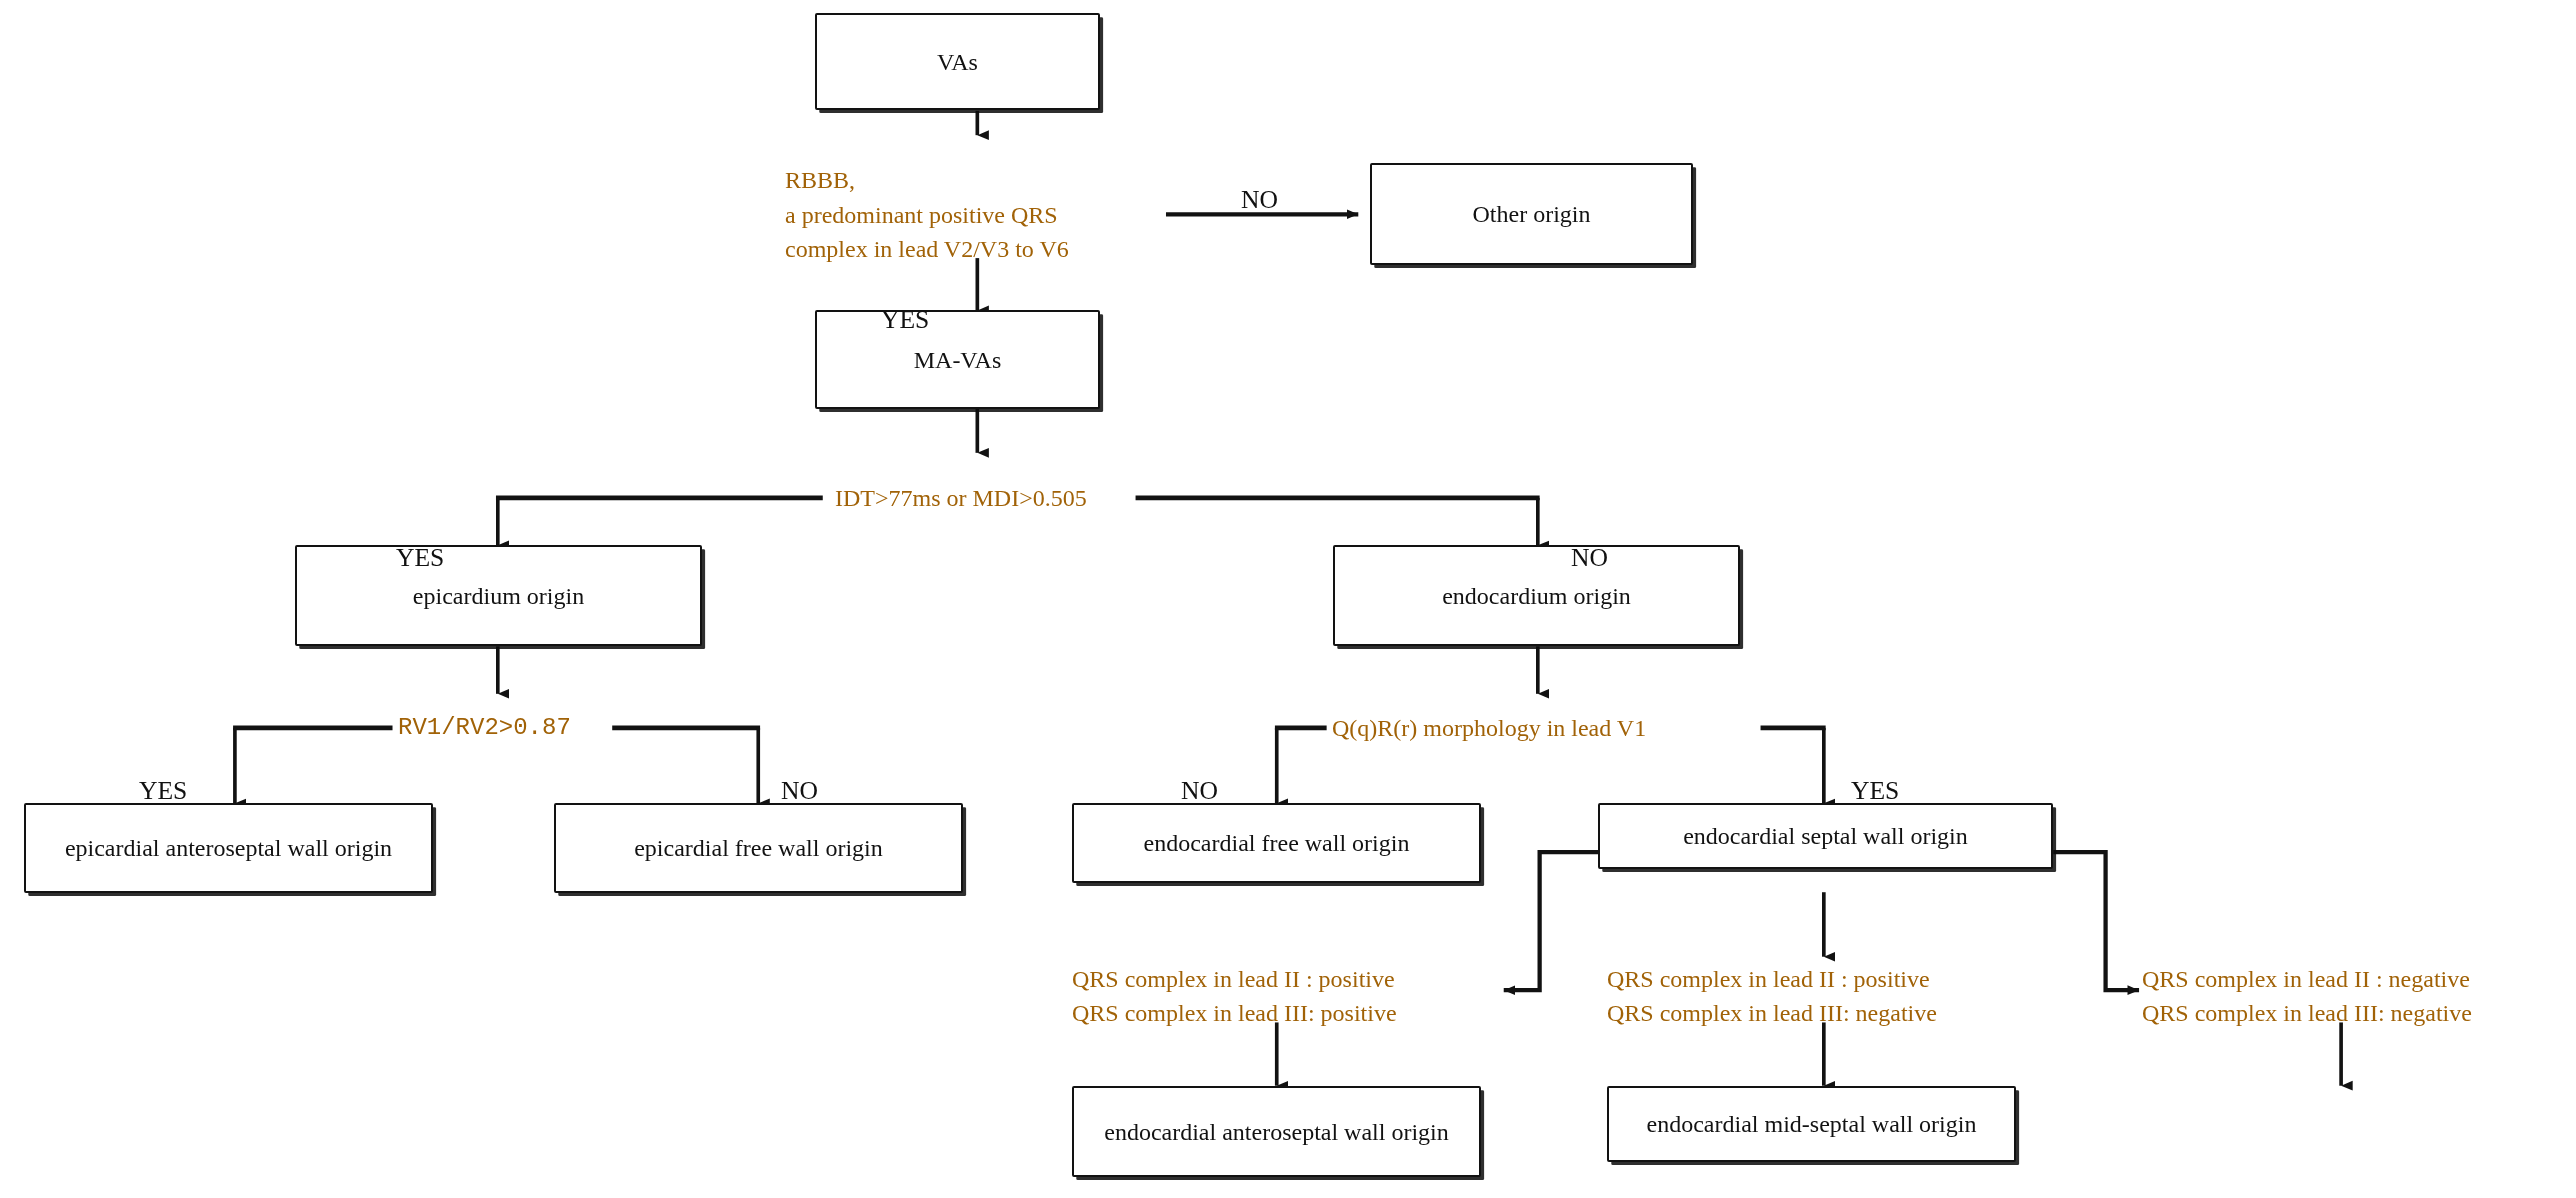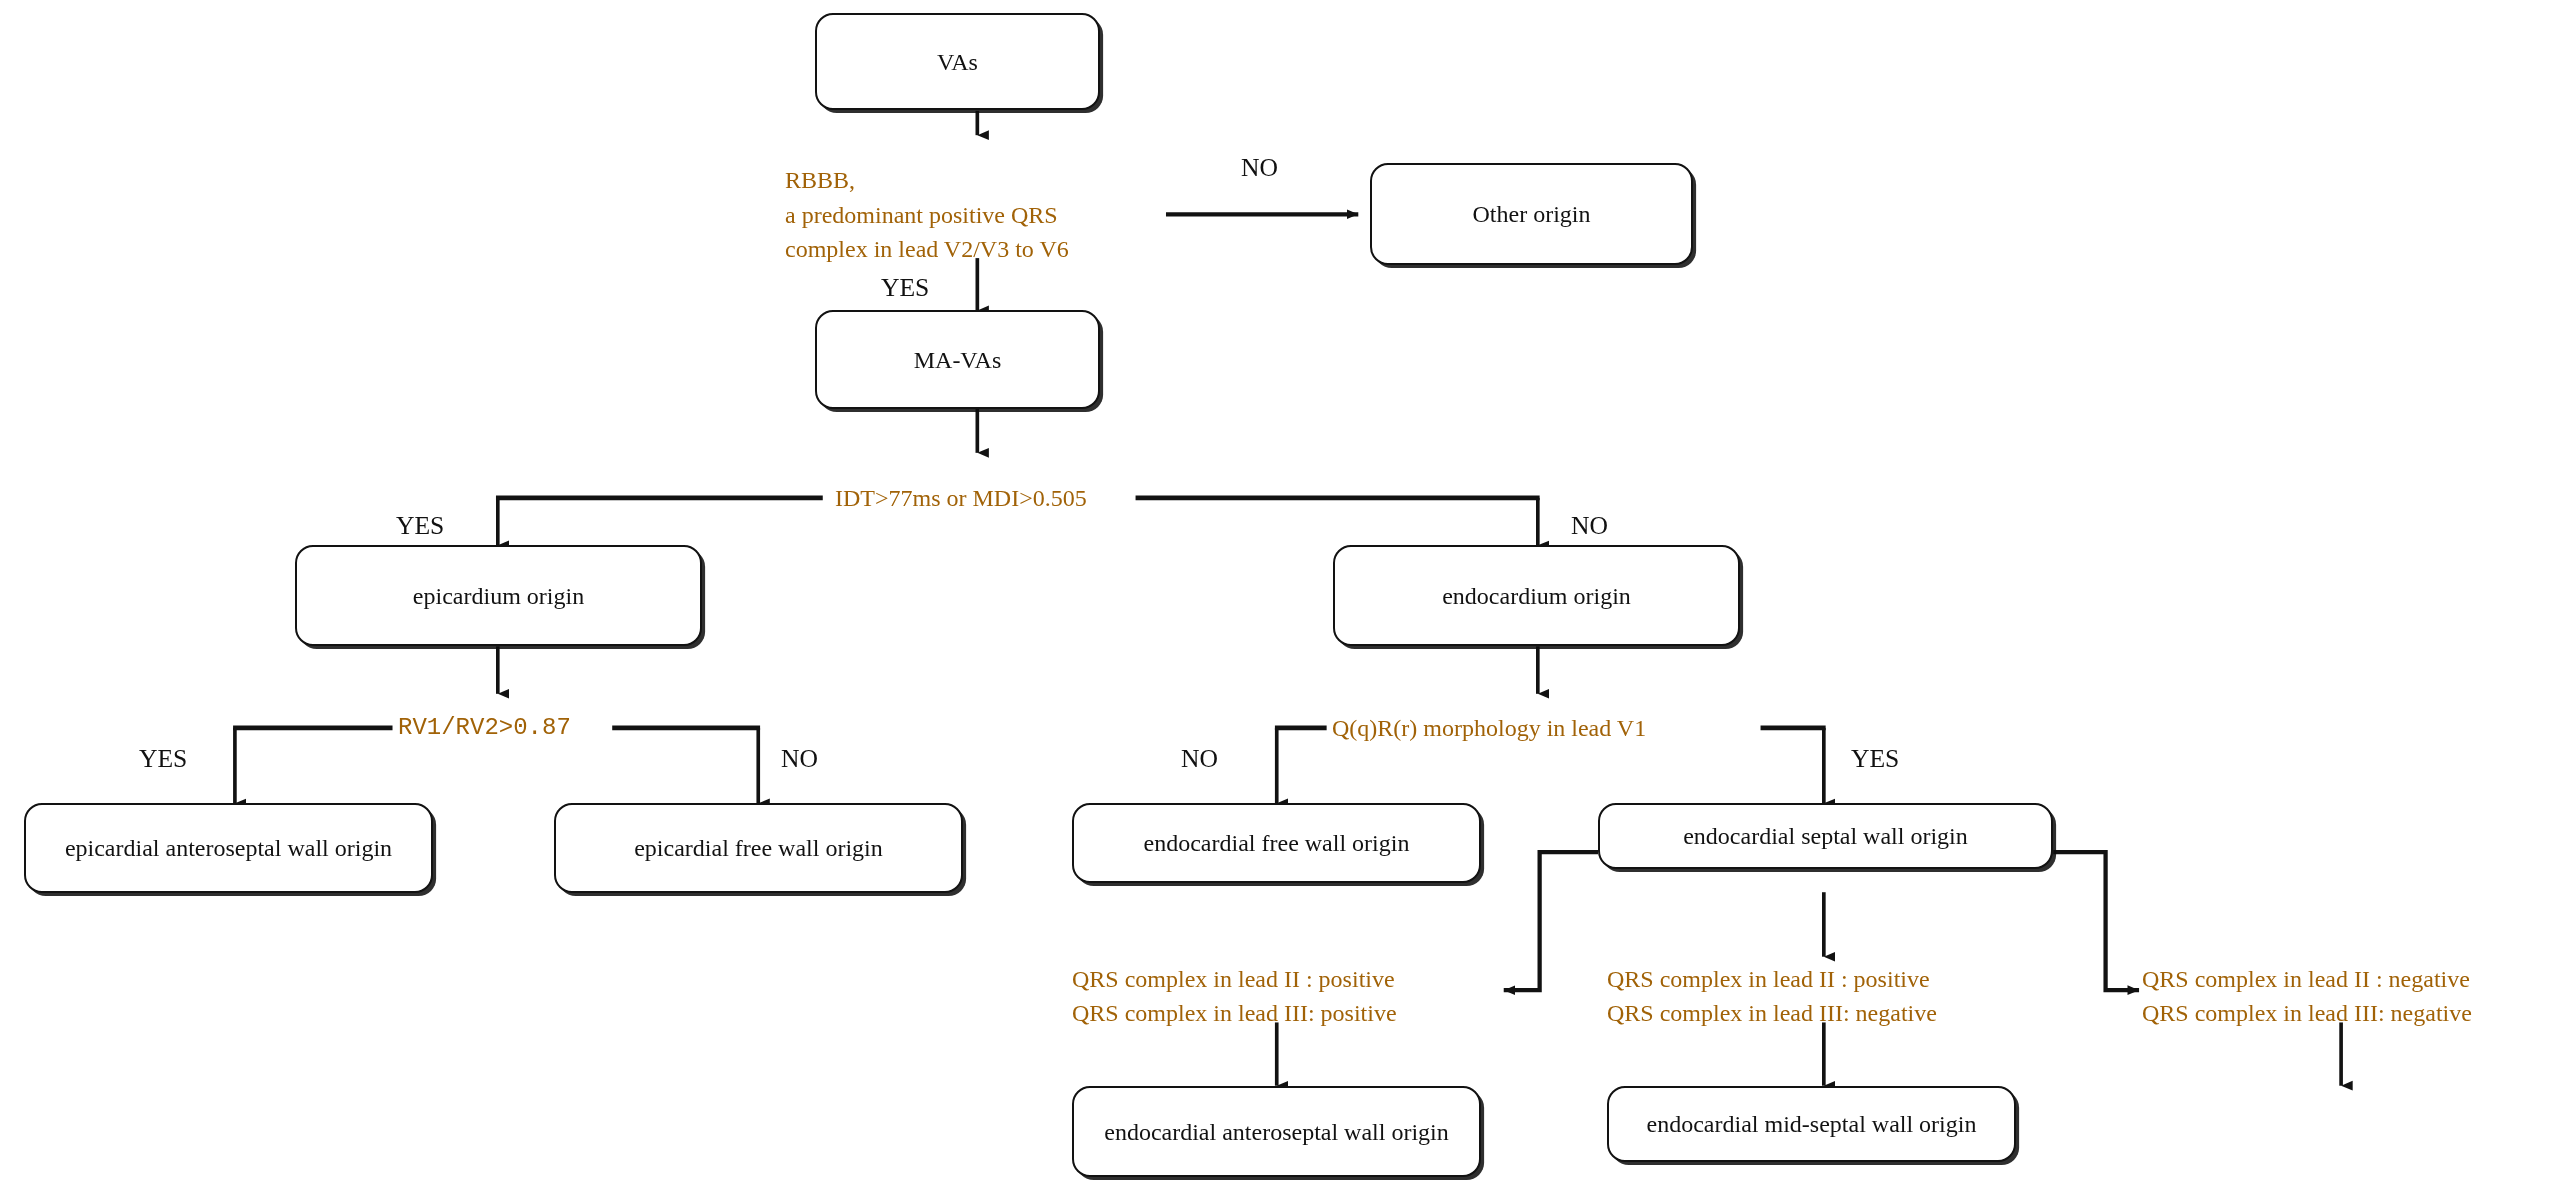--- a/index.html
+++ b/index.html
@@ -21,21 +21,21 @@
     left: 0; top: 0;
     width: 2576px;
     height: 1199px;
     pointer-events: none;
   }
   .node {
     position: absolute;
     box-sizing: border-box;
     background: #ffffff;
     border: 2.4px solid #121212;
-    border-radius: 18px;
+    border-radius: 2px;
     display: flex;
     align-items: center;
     justify-content: center;
     text-align: center;
     color: #121212;
     font-size: 24px;
     line-height: 1.5;
     padding: 3.7px 8.5px;
     box-shadow: 3.7px 3.7px 0 -0.6px rgba(10,10,10,0.85);
     z-index: 3;
@@ -50,20 +50,21 @@
     z-index: 4;
     background: transparent;
   }
   .edge-label.small { font-size: 24px; }
   .branch-word {
     position: absolute;
     font-size: 25.6px;
     color: #111111;
     z-index: 4;
     white-space: pre;
+    margin-top: 32px;
   }
 </style>
 </head>
 <body>
 
 <div id="canvas">
 
   <svg id="wires" viewBox="0 0 4233 1970" xmlns="http://www.w3.org/2000/svg">
     <defs>
       <marker id="ah-down" markerWidth="18" markerHeight="20" refX="9" refY="19" orient="auto" markerUnits="userSpaceOnUse">

